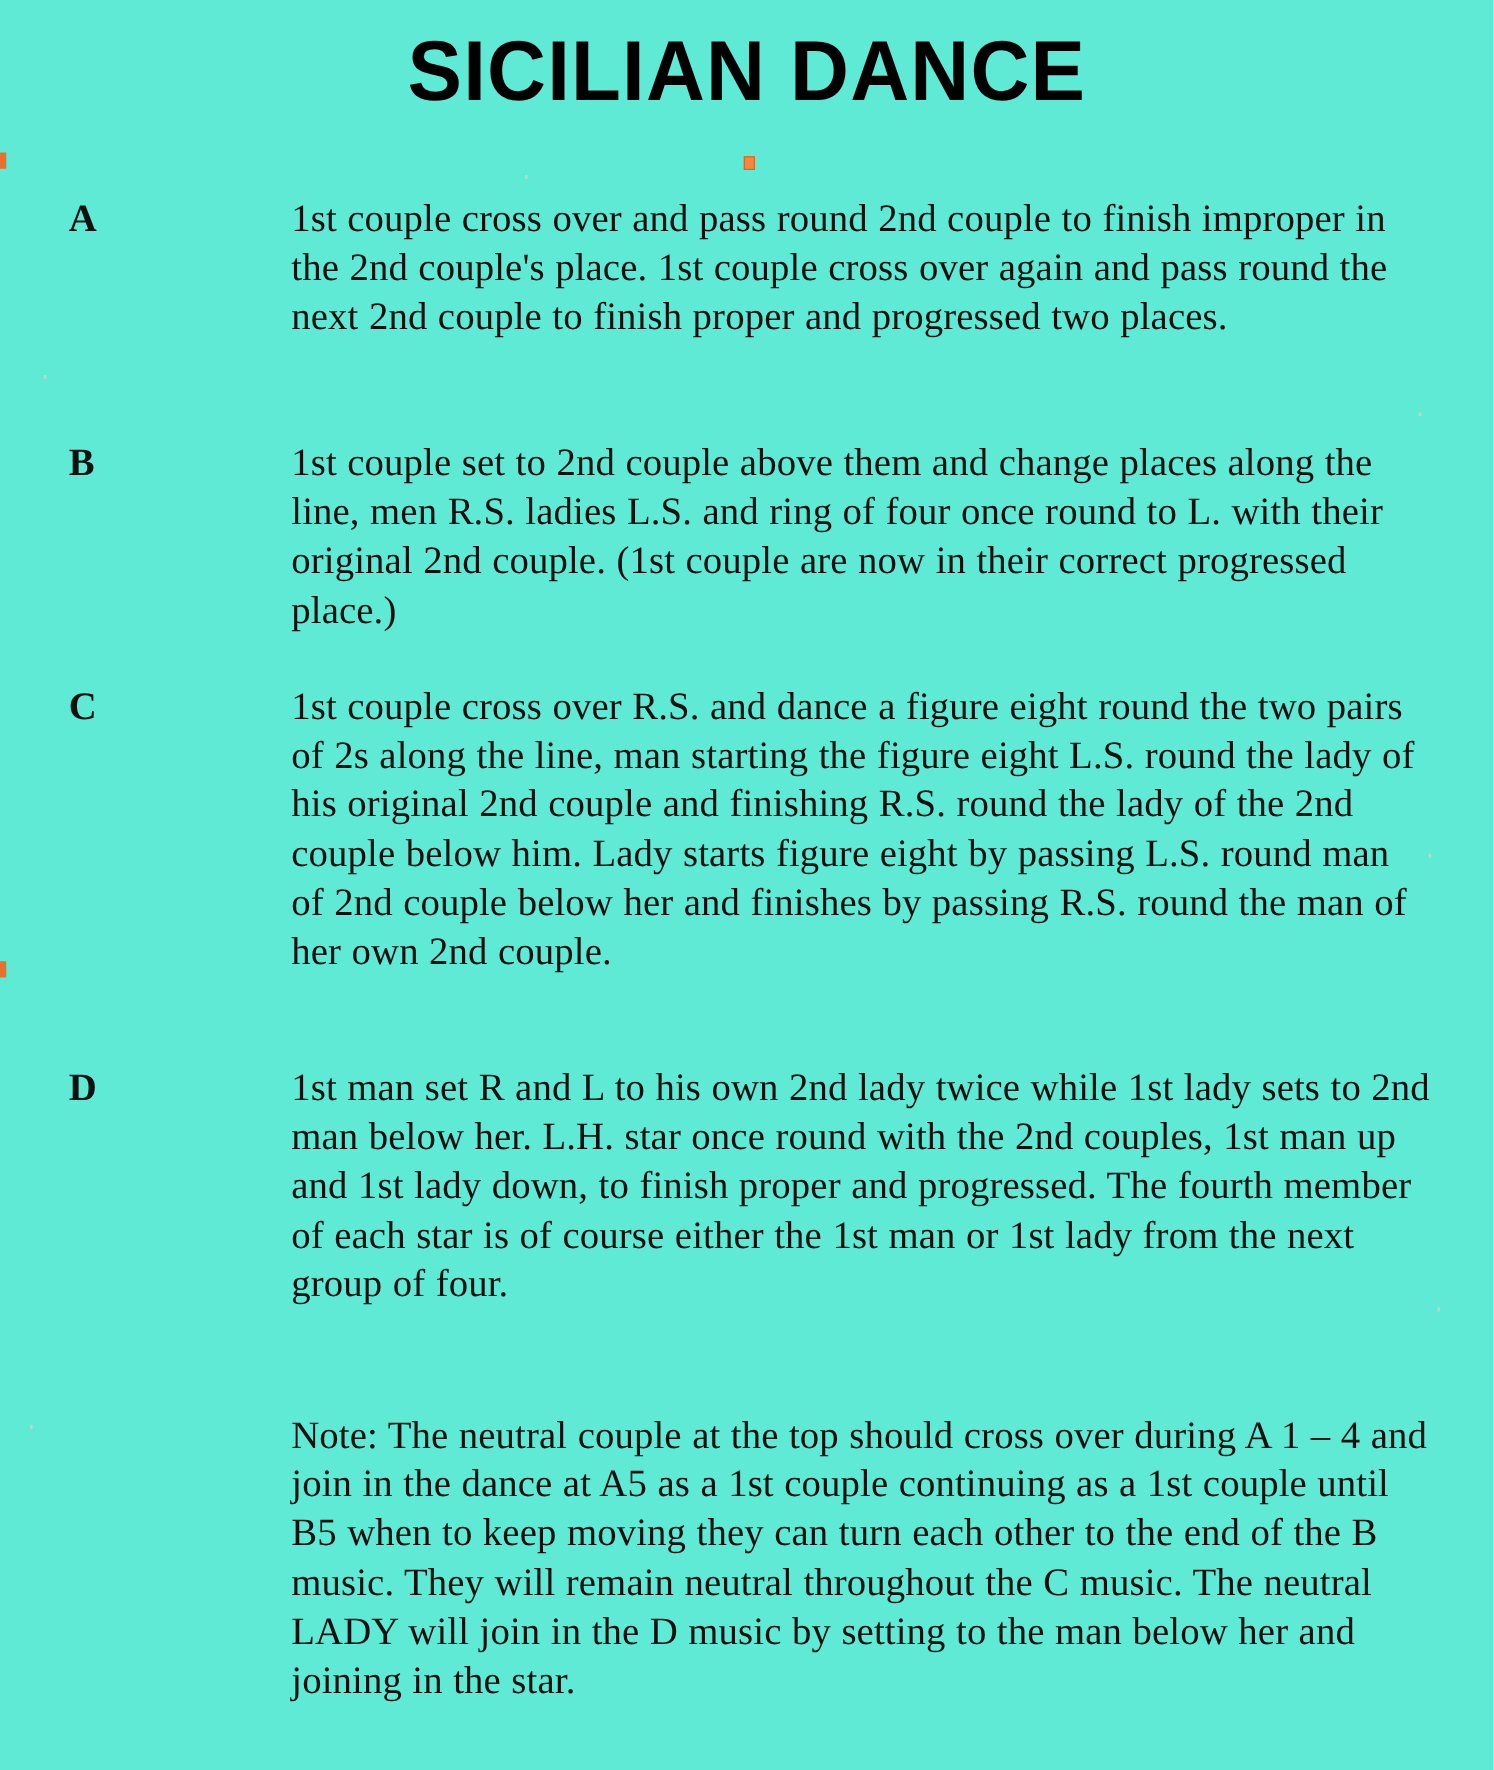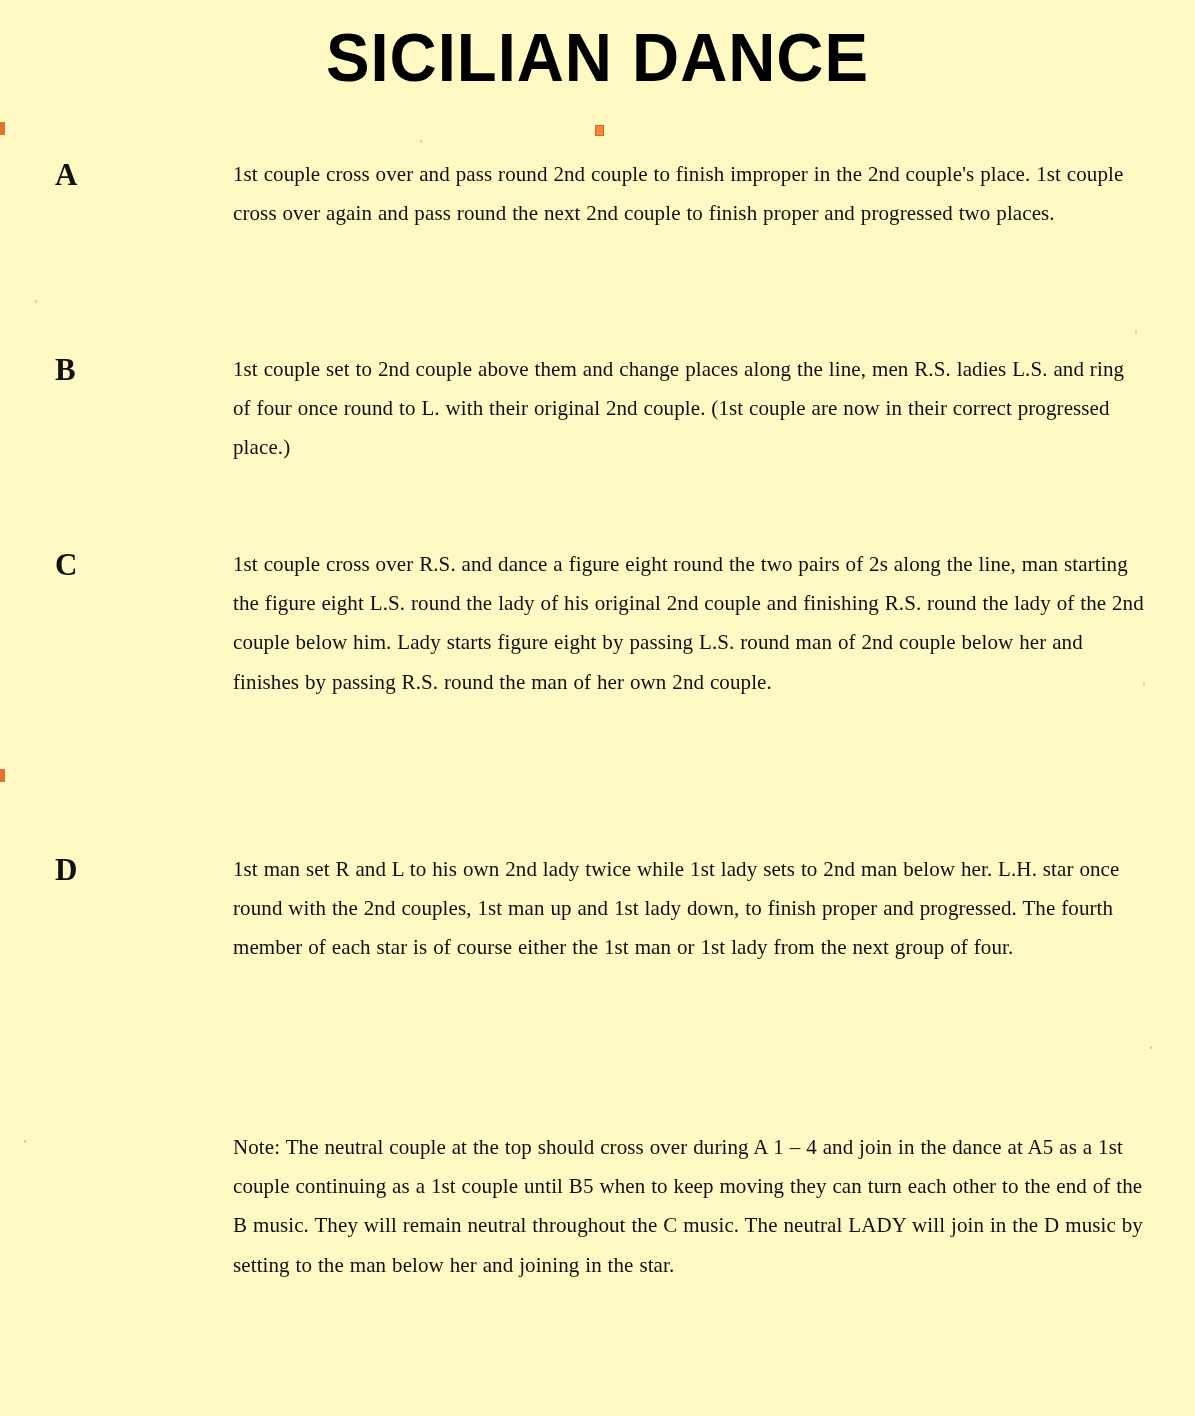--- a/index.html
+++ b/index.html
@@ -15,21 +15,21 @@
     overflow: hidden;
     font-family: "Liberation Serif", "DejaVu Serif", serif;
     color: #0a0a0a;
     -webkit-font-smoothing: antialiased;
   }
 
   .page {
     position: relative;
     width: 1195px;
     height: 1416px;
-    background: #fef9c3;
+    background: #5eead4;
   }
 
   
   .title {
     position: absolute;
     left: 0;
     top: 20px;
     width: 1195px;
     text-align: center;
     font-family: "Liberation Sans", "DejaVu Sans", sans-serif;
@@ -91,21 +91,21 @@
     font-weight: bold;
     font-size: 31px;
     line-height: 39px;
     color: #111111;
   }
   .section-body {
     position: absolute;
     left: 233px;
     top: 0;
     width: 912px;
-    font-size: 21px;
+    font-size: 31px;
     line-height: 39.2px;
     color: #101010;
     font-family: "Liberation Serif", "DejaVu Serif", serif;
     letter-spacing: 0.1px;
     word-spacing: 0.5px;
     text-align: left;
     white-space: pre-line;
   }
 
   

